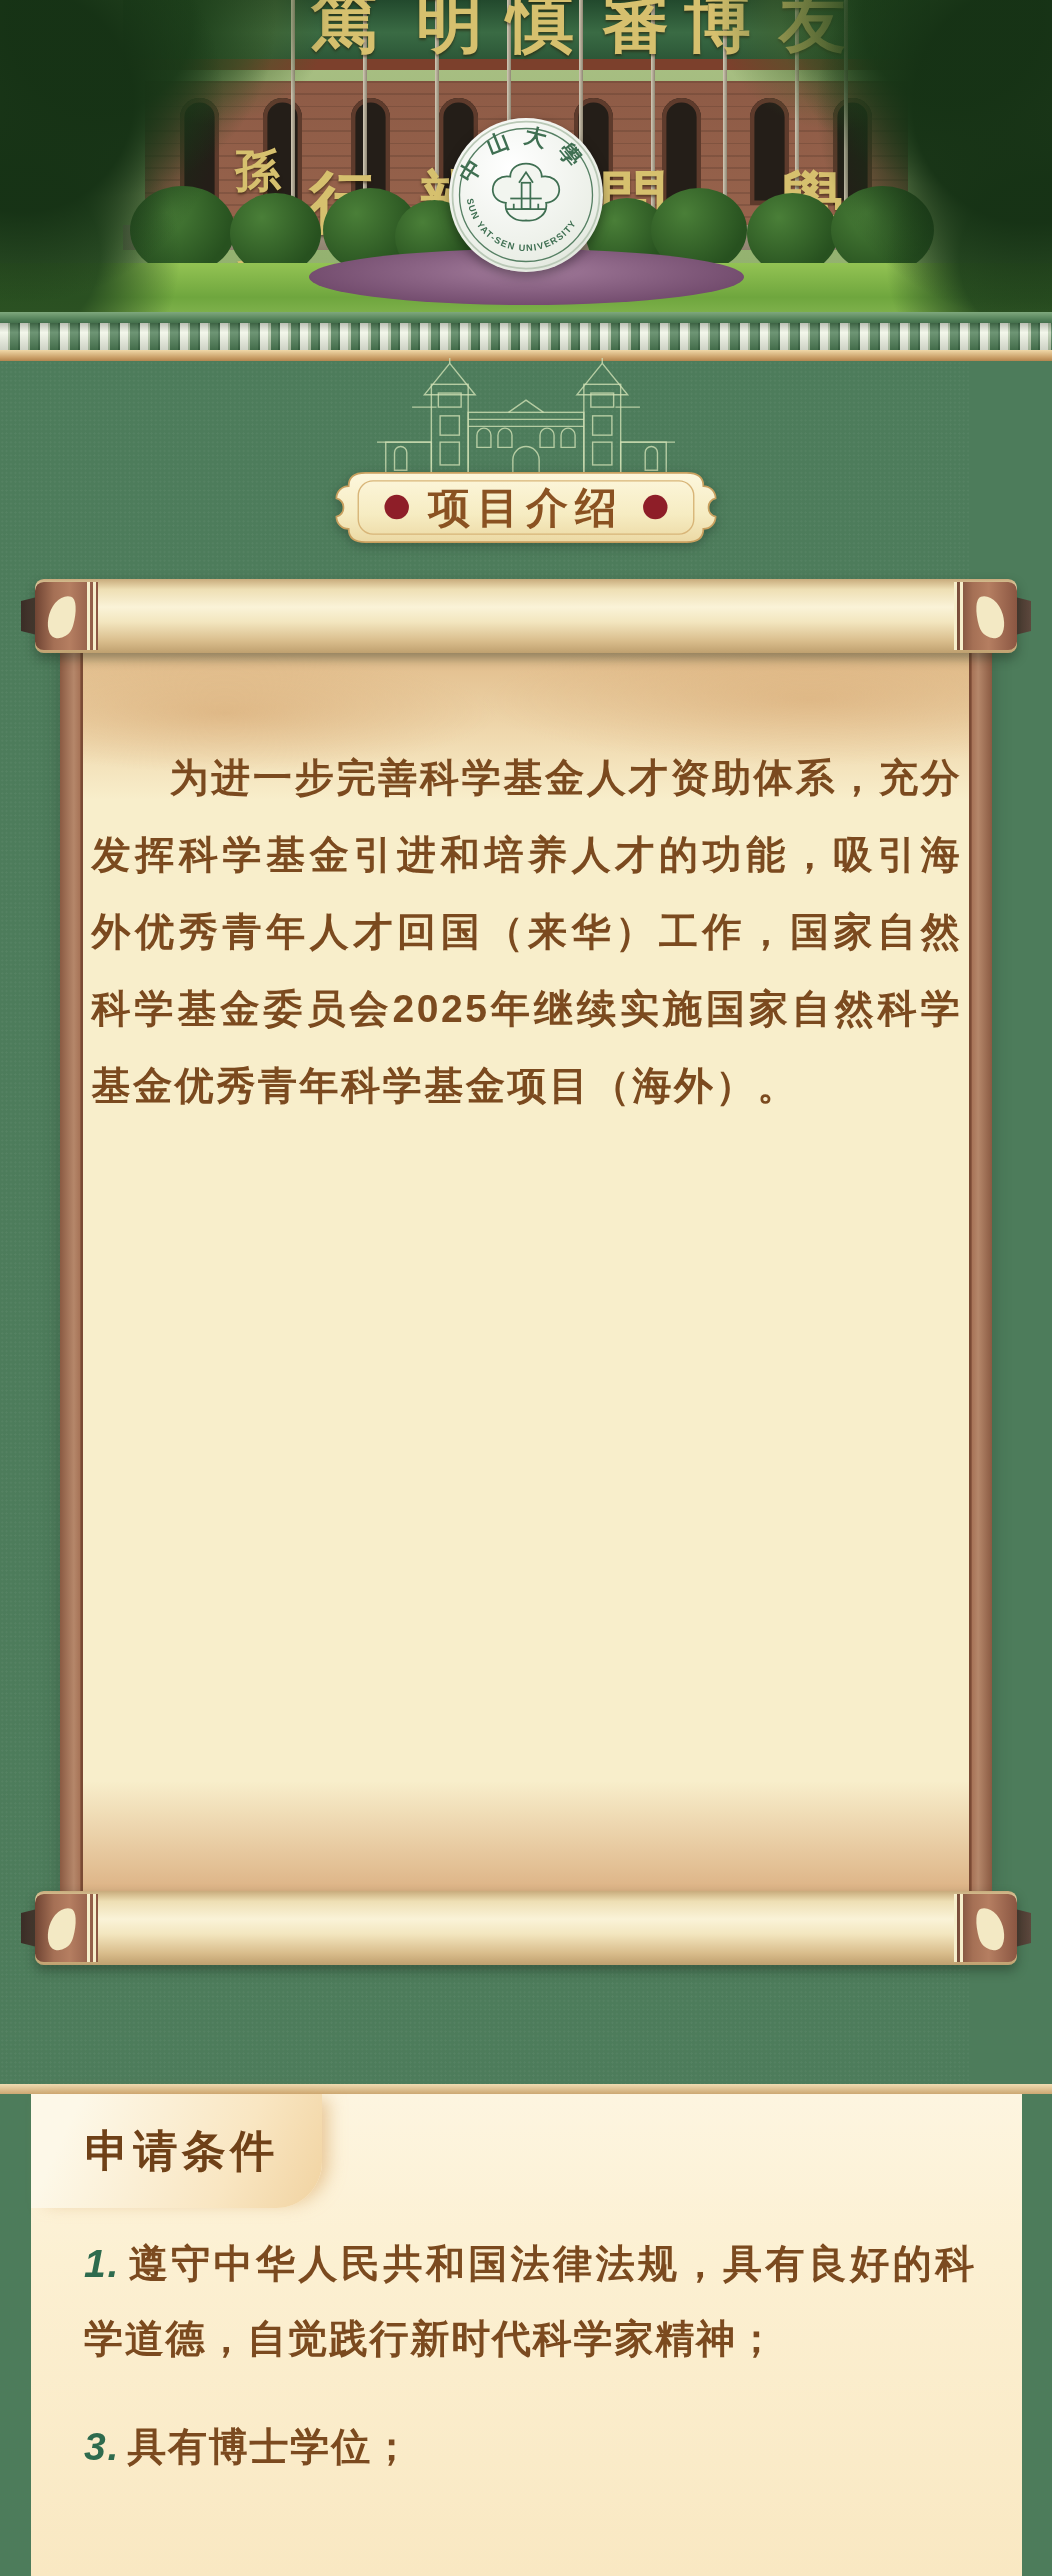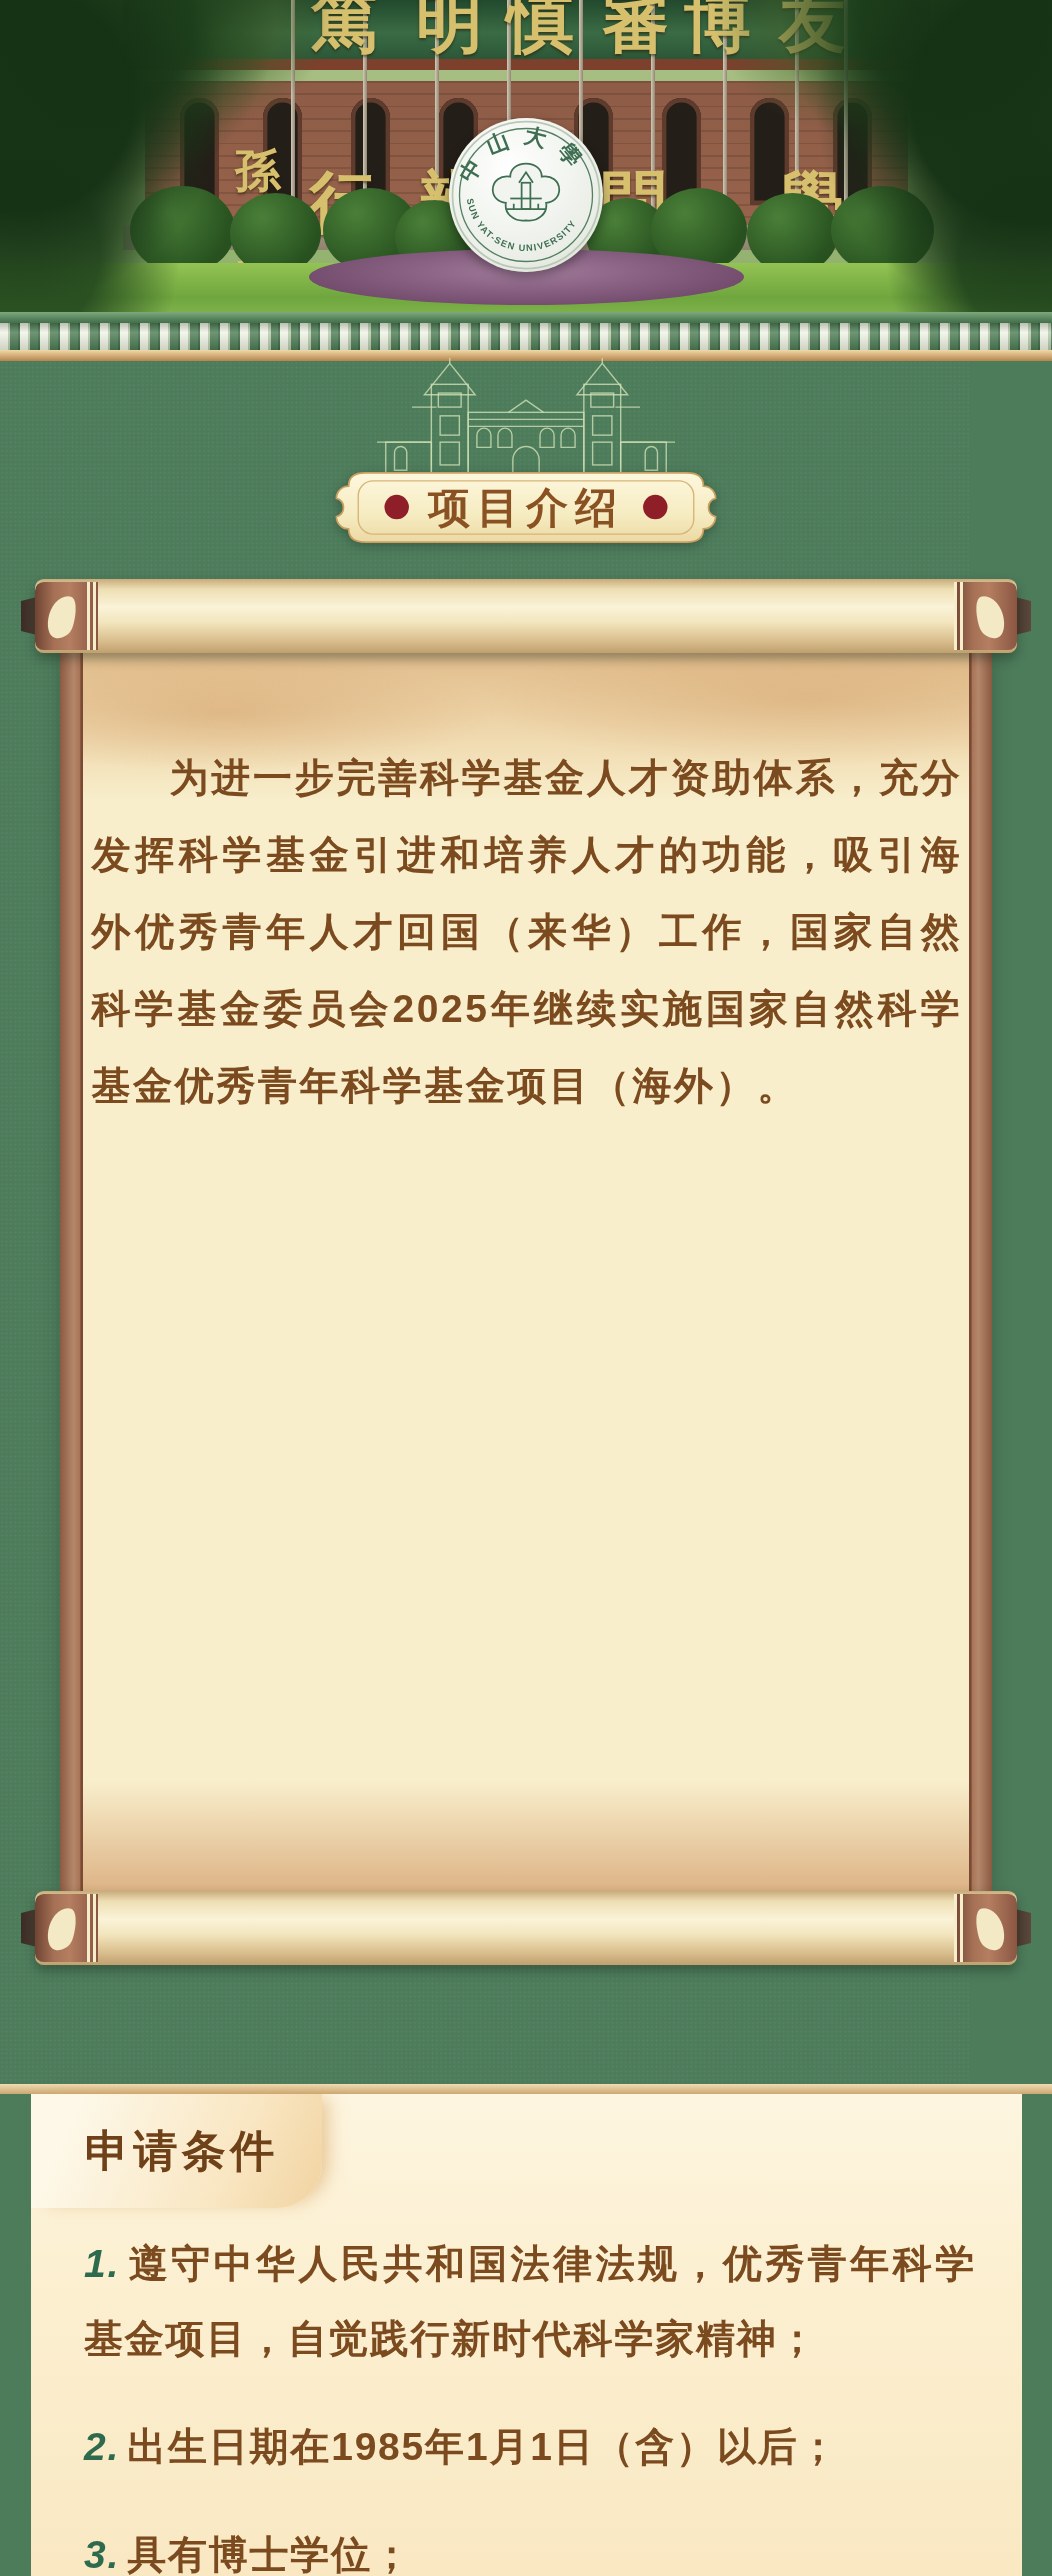--- a/index.html
+++ b/index.html
@@ -281,21 +281,20 @@
     </div>
   </div>
 
   <div class="divider"></div>
   <div class="bottom-section">
     <div class="panel">
       <div class="tab">
         <div class="tab-title">申请条件</div>
       </div>
       <div class="req-list">
-        <div class="req-item"><span class="req-num">1.</span><span>遵守中华人民共和国法律法规，优秀青年科学基金项目，自觉践行新时代科学家精神；</span></div>
-        <div class="req-item"><span class="req-num">2.</span><span>出生日期在1985年1月1日（含）以后；</span></div>
+        <div class="req-item"><span class="req-num">1.</span><span>遵守中华人民共和国法律法规，具有良好的科学道德，自觉践行新时代科学家精神；</span></div>
         <div class="req-item"><span class="req-num">3.</span><span>具有博士学位；</span></div>
       </div>
     </div>
   </div>
 
 </div>
 
 
 </body></html>

